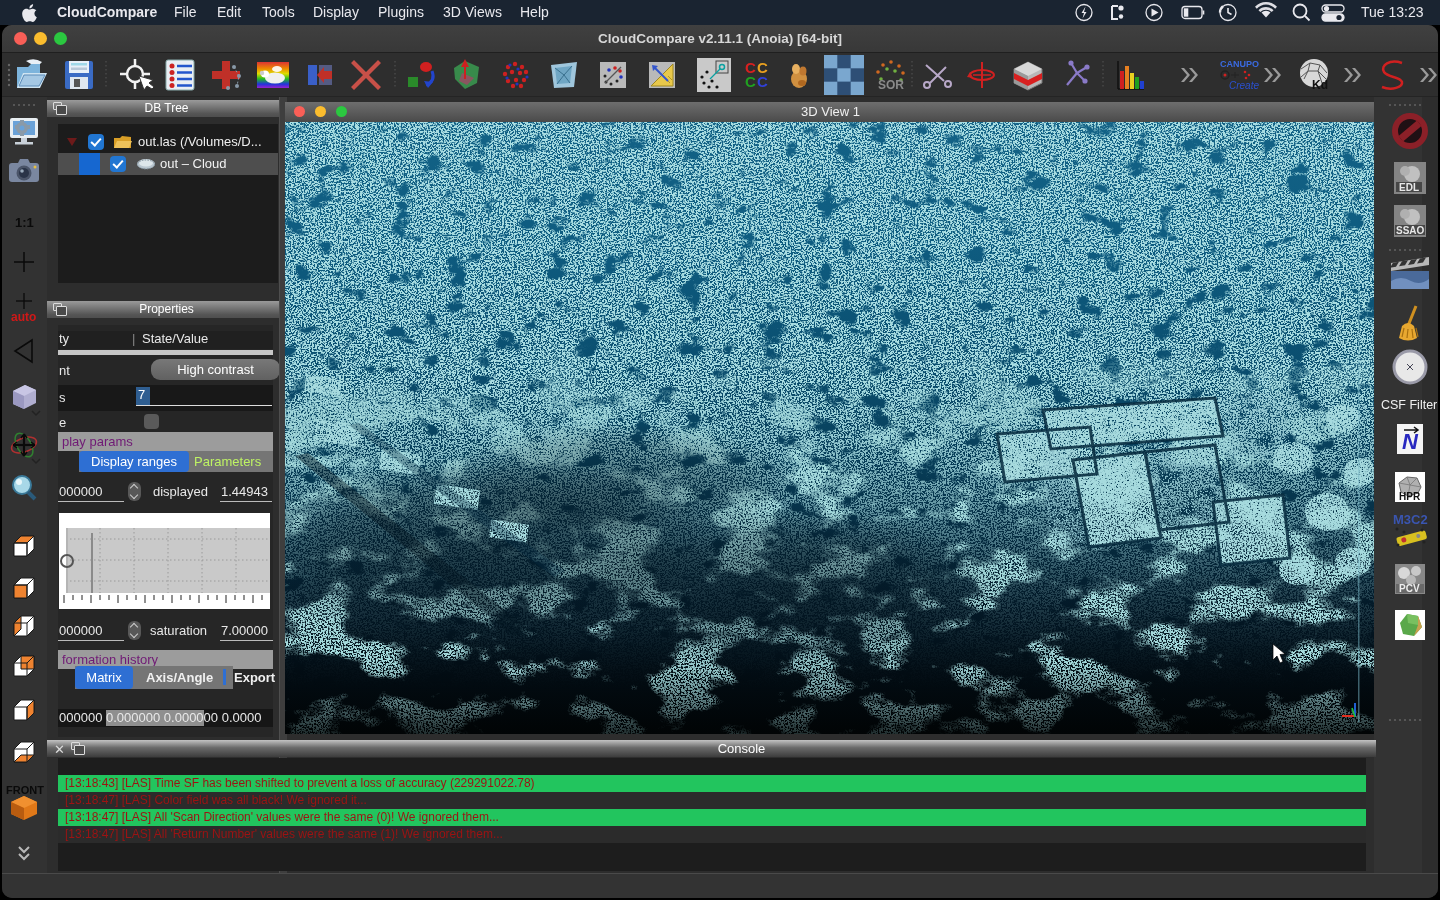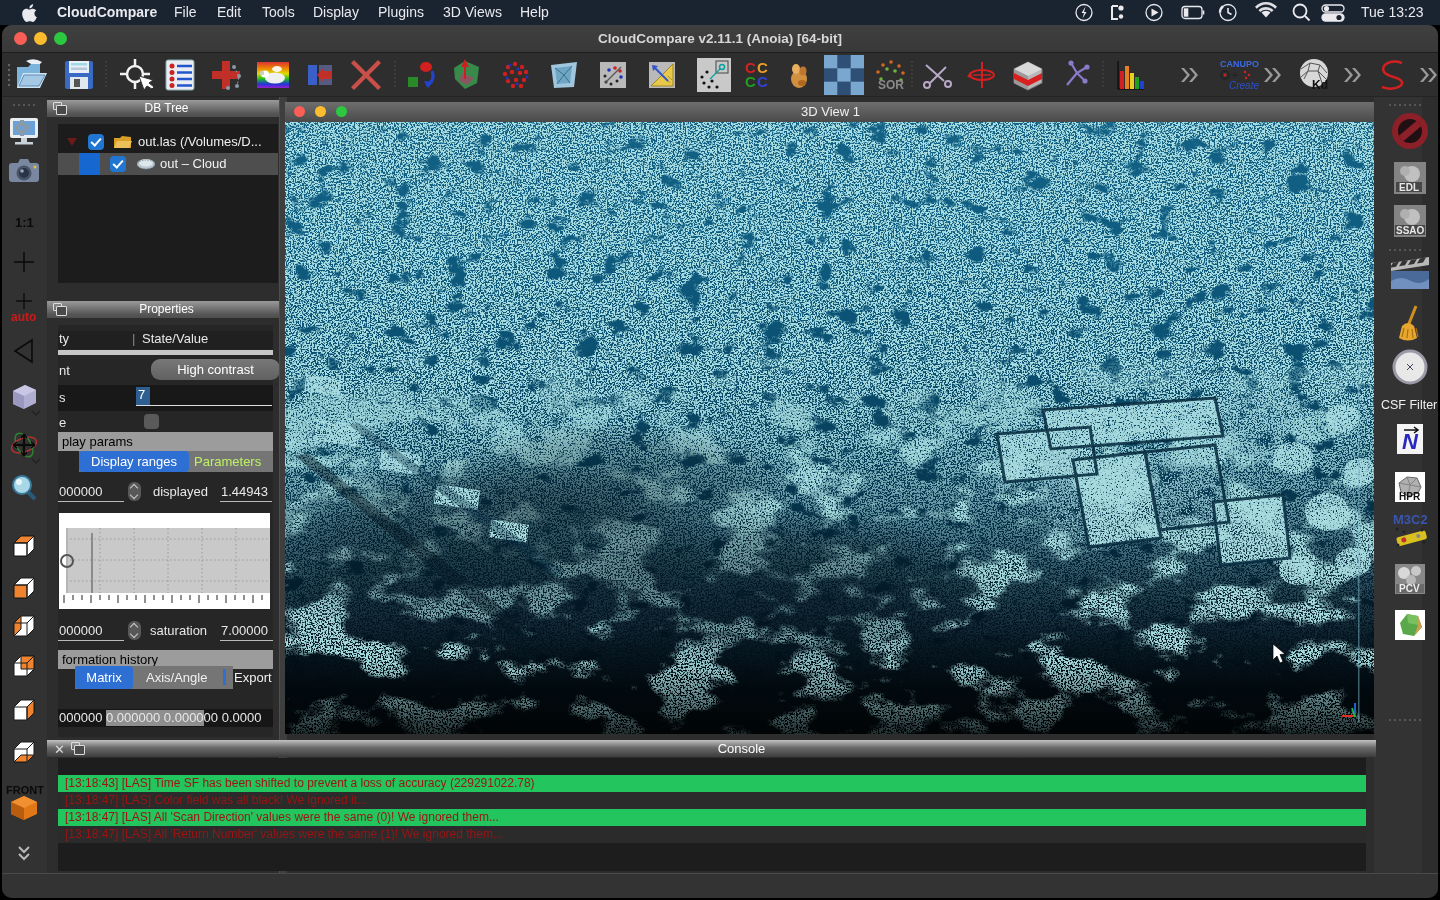--- a/index.html
+++ b/index.html
@@ -41,21 +41,21 @@
 #console-body { position:absolute; left:56px; top:733px; width:1308px; height:113px; background:#1d1d1d;
   font-size:12px; white-space:nowrap; padding-top:17px; }
 .crow { height:17px; line-height:17px; padding-left:7px; color:#9c1313; }
 .crow.a { background:#22c55e; }
 .crow.b { background:#2b2b2b; }
 .cbx { position:absolute; width:16px; height:16px; background:#2176d2; border-radius:4px; }
 .cbx:after { content:""; position:absolute; left:3px; top:4px; width:8px; height:4px;
   border-left:2.5px solid #fff; border-bottom:2.5px solid #fff; transform:rotate(-48deg); }
 .prow { position:absolute; left:0; width:215px; color:#e8e8e8; font-size:13px; }
 .ghead { position:absolute; left:0; width:215px; height:19px; background:#9c9c9c;
-  color:#000000; font-size:13px; line-height:19px; padding-left:4px; }
+  color:#701a75; font-size:13px; line-height:19px; padding-left:4px; }
 .tabbar { position:absolute; left:0; width:215px; height:21px; background:#757575; }
 .tab-on { position:absolute; height:21px; background:#2e6fd3; color:#fff; font-size:13px;
   text-align:center; line-height:21px; border-radius:4px; }
 .spin { position:absolute; width:13px; height:19px; background:#585858; border-radius:6px; }
 .spin:before { content:""; position:absolute; left:3.2px; top:3px; width:5px; height:5px;
   border-left:1.8px solid #ccc; border-top:1.8px solid #ccc; transform:rotate(45deg); }
 .spin:after { content:""; position:absolute; left:3.2px; bottom:3px; width:5px; height:5px;
   border-right:1.8px solid #ccc; border-bottom:1.8px solid #ccc; transform:rotate(45deg); }
 #statusbar { position:absolute; left:0; top:848px; width:100%; height:25px;
   background:#333; border-top:1px solid #4a4a4a; }
@@ -612,21 +612,21 @@
     </div>
     <div class="prow" style="top:296px;height:20px;">
           <span style="position:absolute;left:1px;top:2px;">000000</span>
       <div style="position:absolute;left:0px;top:19px;width:66px;height:1px;background:#bbb;"></div>
       <div class="spin" style="left:70px;top:0px;"></div>
       <span style="position:absolute;left:92px;top:2px;">saturation</span>
       <span style="position:absolute;left:163px;top:2px;">7.00000</span>
       <div style="position:absolute;left:162px;top:19px;width:53px;height:1px;background:#bbb;"></div>
         </div>
     <div class="ghead" style="top:325px;">formation history</div>
-    <div class="tabbar" style="top:341px;left:17px;width:158px;height:23px;">
+    <div class="tabbar" style="top:341px;left:17px;width:158px;height:23px;font-weight:bold;">
       <span style="position:absolute;left:71px;top:4px;color:#f0f0f0;font-size:13px;">Axis/Angle</span>
       <div style="position:absolute;left:148px;top:3px;width:3px;height:16px;background:#2e6fd3;"></div>
       <span style="position:absolute;left:159px;top:4px;color:#f0f0f0;font-size:13px;">Export</span>
         </div>
     <div class="tab-on" style="top:341px;left:17px;width:58px;height:23px;line-height:23px;">Matrix</div>
     <div class="prow" style="top:384px;height:18px;background:#161616;">
       <div style="position:absolute;left:48px;top:1px;width:98px;height:16px;background:#8f8f8f;"></div>
       <span style="position:absolute;left:1px;top:1px;">000000 0.000000 0.000000 0.0000</span>
         </div>
   </div>

